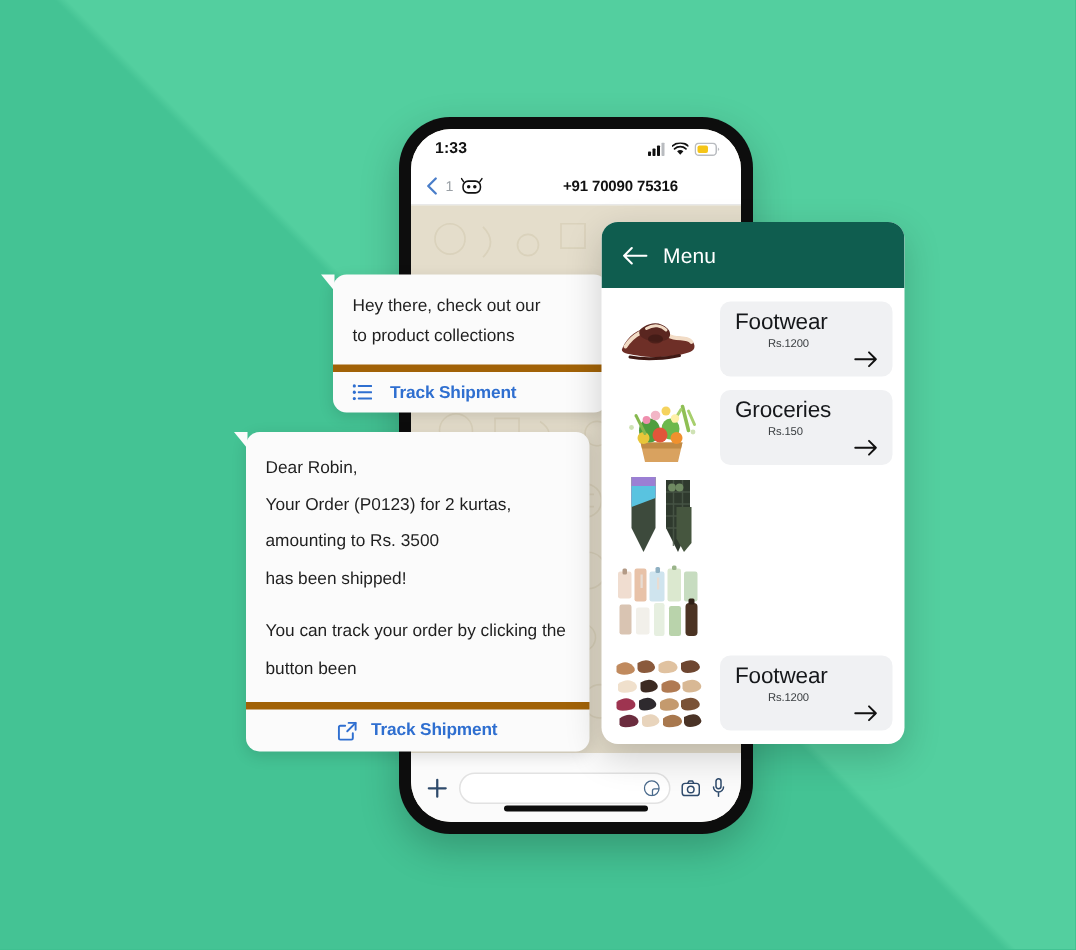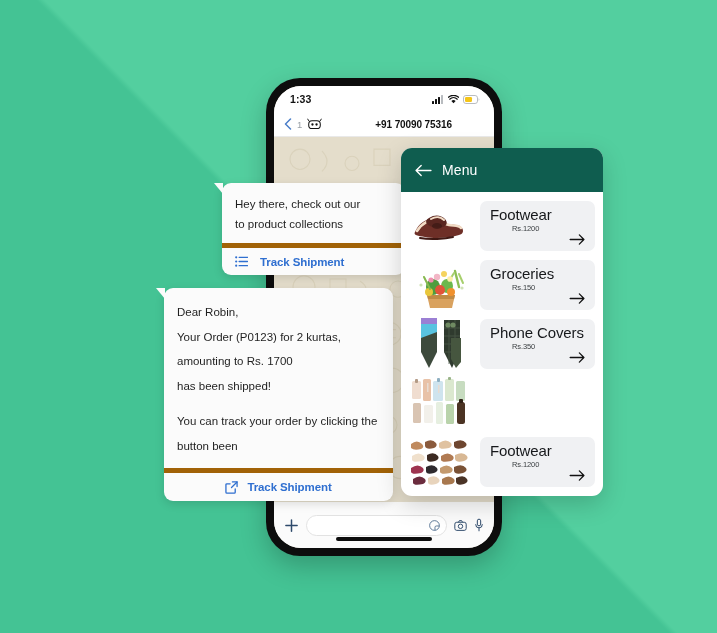--- a/index.html
+++ b/index.html
@@ -262,21 +262,21 @@
         <path d="M4.4 1.4h9.2M4.4 6h9.2M4.4 10.6h9.2" stroke="#2f6fd0" stroke-width="1.4" stroke-linecap="round"></path>
       </svg>
       <span class="action-label">Track Shipment</span>
     </div>
   </div>
 
   <div class="bubble bubble-2">
     <div class="bubble-body">
       <div class="b-line">Dear Robin,</div>
       <div class="b-line">Your Order (P0123) for 2 kurtas,</div>
-      <div class="b-line">amounting to Rs. 1700</div>
+      <div class="b-line">amounting to Rs. 3500</div>
       <div class="b-line">has been shipped!</div>
       <div class="b-gap"></div>
       <div class="b-line">You can track your order by clicking the</div>
       <div class="b-line">button been</div>
     </div>
     <div class="bubble-action">
       <svg width="13" height="13" viewBox="0 0 14 14">
         <path d="M8 1h5v5" stroke="#2f6fd0" stroke-width="1.4" fill="none" stroke-linecap="round" stroke-linejoin="round"></path>
         <path d="M13 1 7 7" stroke="#2f6fd0" stroke-width="1.4" fill="none" stroke-linecap="round"></path>
         <path d="M11 8.5V12a1 1 0 0 1-1 1H2a1 1 0 0 1-1-1V4a1 1 0 0 1 1-1h3.5" stroke="#2f6fd0" stroke-width="1.4" fill="none" stroke-linecap="round" stroke-linejoin="round"></path>
@@ -354,27 +354,20 @@
             <path d="M14 2h16v34l-8 16-8-16z" fill="#3d4a3c"></path>
             <path d="M14 2h16v12l-16 6z" fill="#9b7fd4"></path>
             <path d="M14 8h16v8l-16 6z" fill="#59c3e0"></path>
             <path d="M37 4h16v30l-8 18-8-16z" fill="#2f3a2e"></path>
             <g stroke="#4c5a4a" stroke-width="1" opacity=".8">
               <path d="M37 12h16M37 20h16M37 28h16M37 36h12M42 4v44M48 4v44"></path>
             </g>
             <path d="M44 22h10v24l-5 6-5-9z" fill="#46563f"></path>
             <circle cx="41" cy="9" r="2.6" fill="#6f8a62"></circle>
             <circle cx="46" cy="9" r="2.6" fill="#6f8a62"></circle>
-          </svg>
-        </div>
-        <div class="item-card">
-          <div class="item-title">Phone Covers</div>
-          <div class="item-price">Rs.350</div>
-          <svg class="item-arrow" width="17" height="11" viewBox="0 0 18 12">
-            <path d="M1 6h15M11 1l5 5-5 5" stroke="#111" stroke-width="1.4" fill="none" stroke-linecap="round" stroke-linejoin="round"></path>
           </svg>
         </div>
       </div>
 
       <div class="menu-item">
         <div class="thumb">
           <svg viewBox="0 0 67 55">
             <rect width="67" height="55" fill="#fff"></rect>
             <rect x="5" y="6" width="9" height="18" rx="1.5" fill="#f0ddd0"></rect>
             <rect x="16" y="4" width="8" height="22" rx="1.5" fill="#e8c2a8"></rect>

